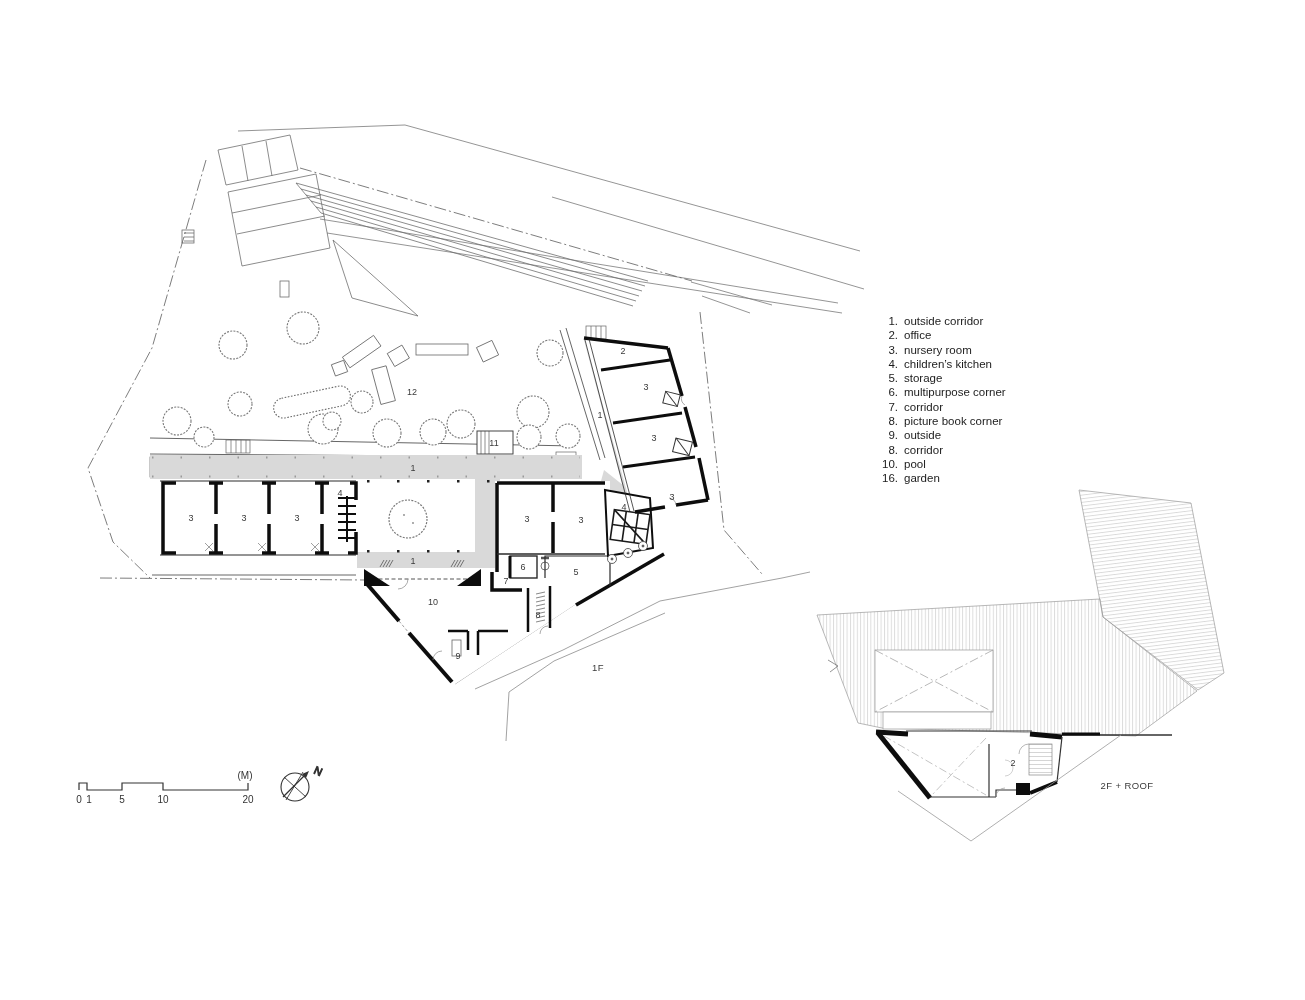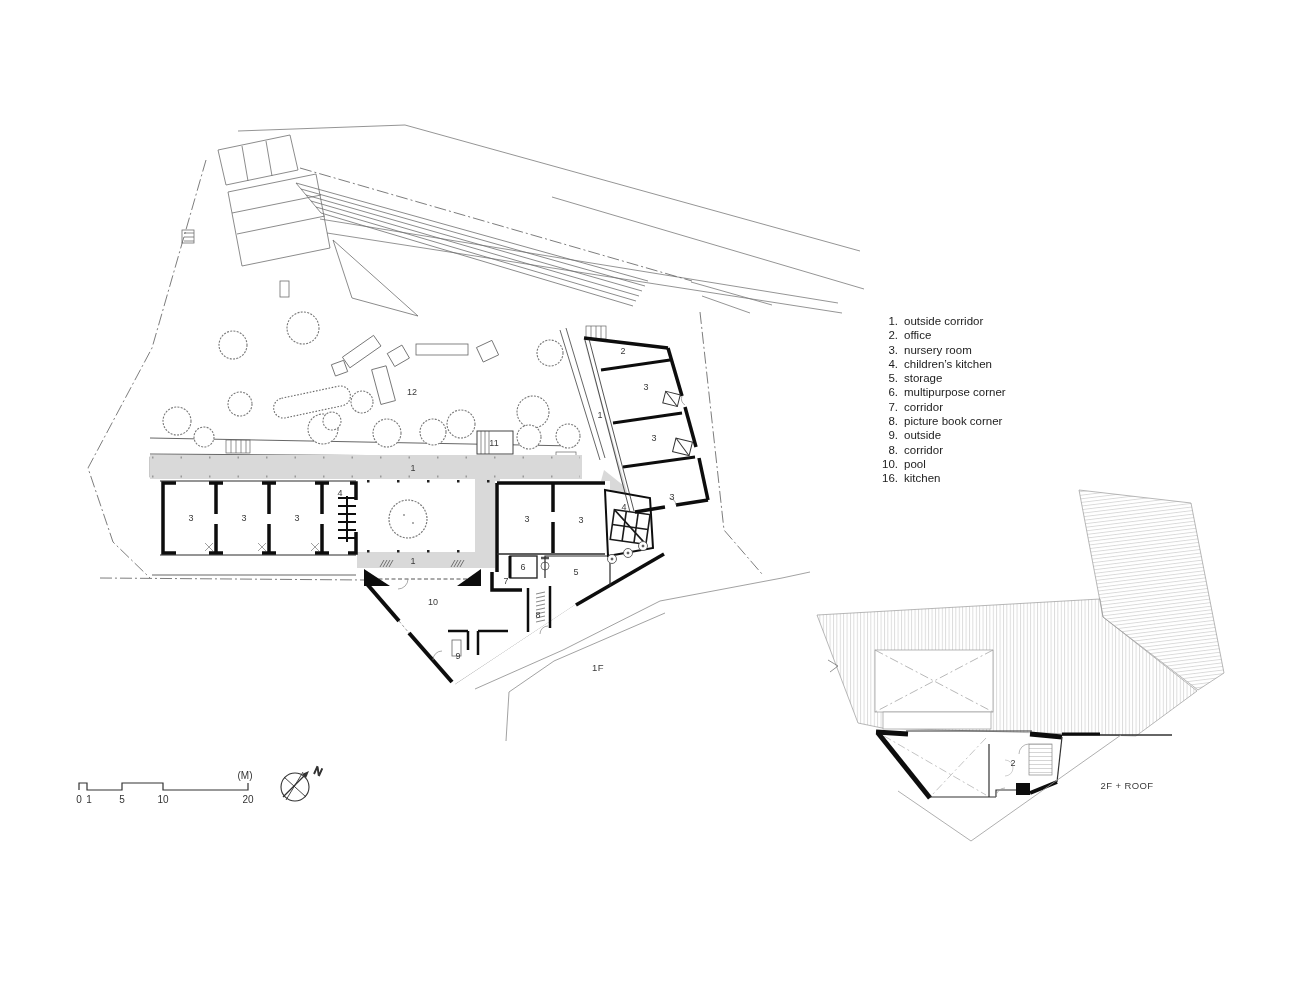--- a/index.html
+++ b/index.html
@@ -483,16 +483,16 @@
       <div class="legend-row">
         <span class="legend-num">8.</span>
         <span class="legend-label">corridor</span>
       </div>
       <div class="legend-row">
         <span class="legend-num">10.</span>
         <span class="legend-label">pool</span>
       </div>
       <div class="legend-row">
         <span class="legend-num">16.</span>
-        <span class="legend-label">kitchen</span>
+        <span class="legend-label">garden</span>
       </div>
     </div>
 </div>
 
 </body></html>

